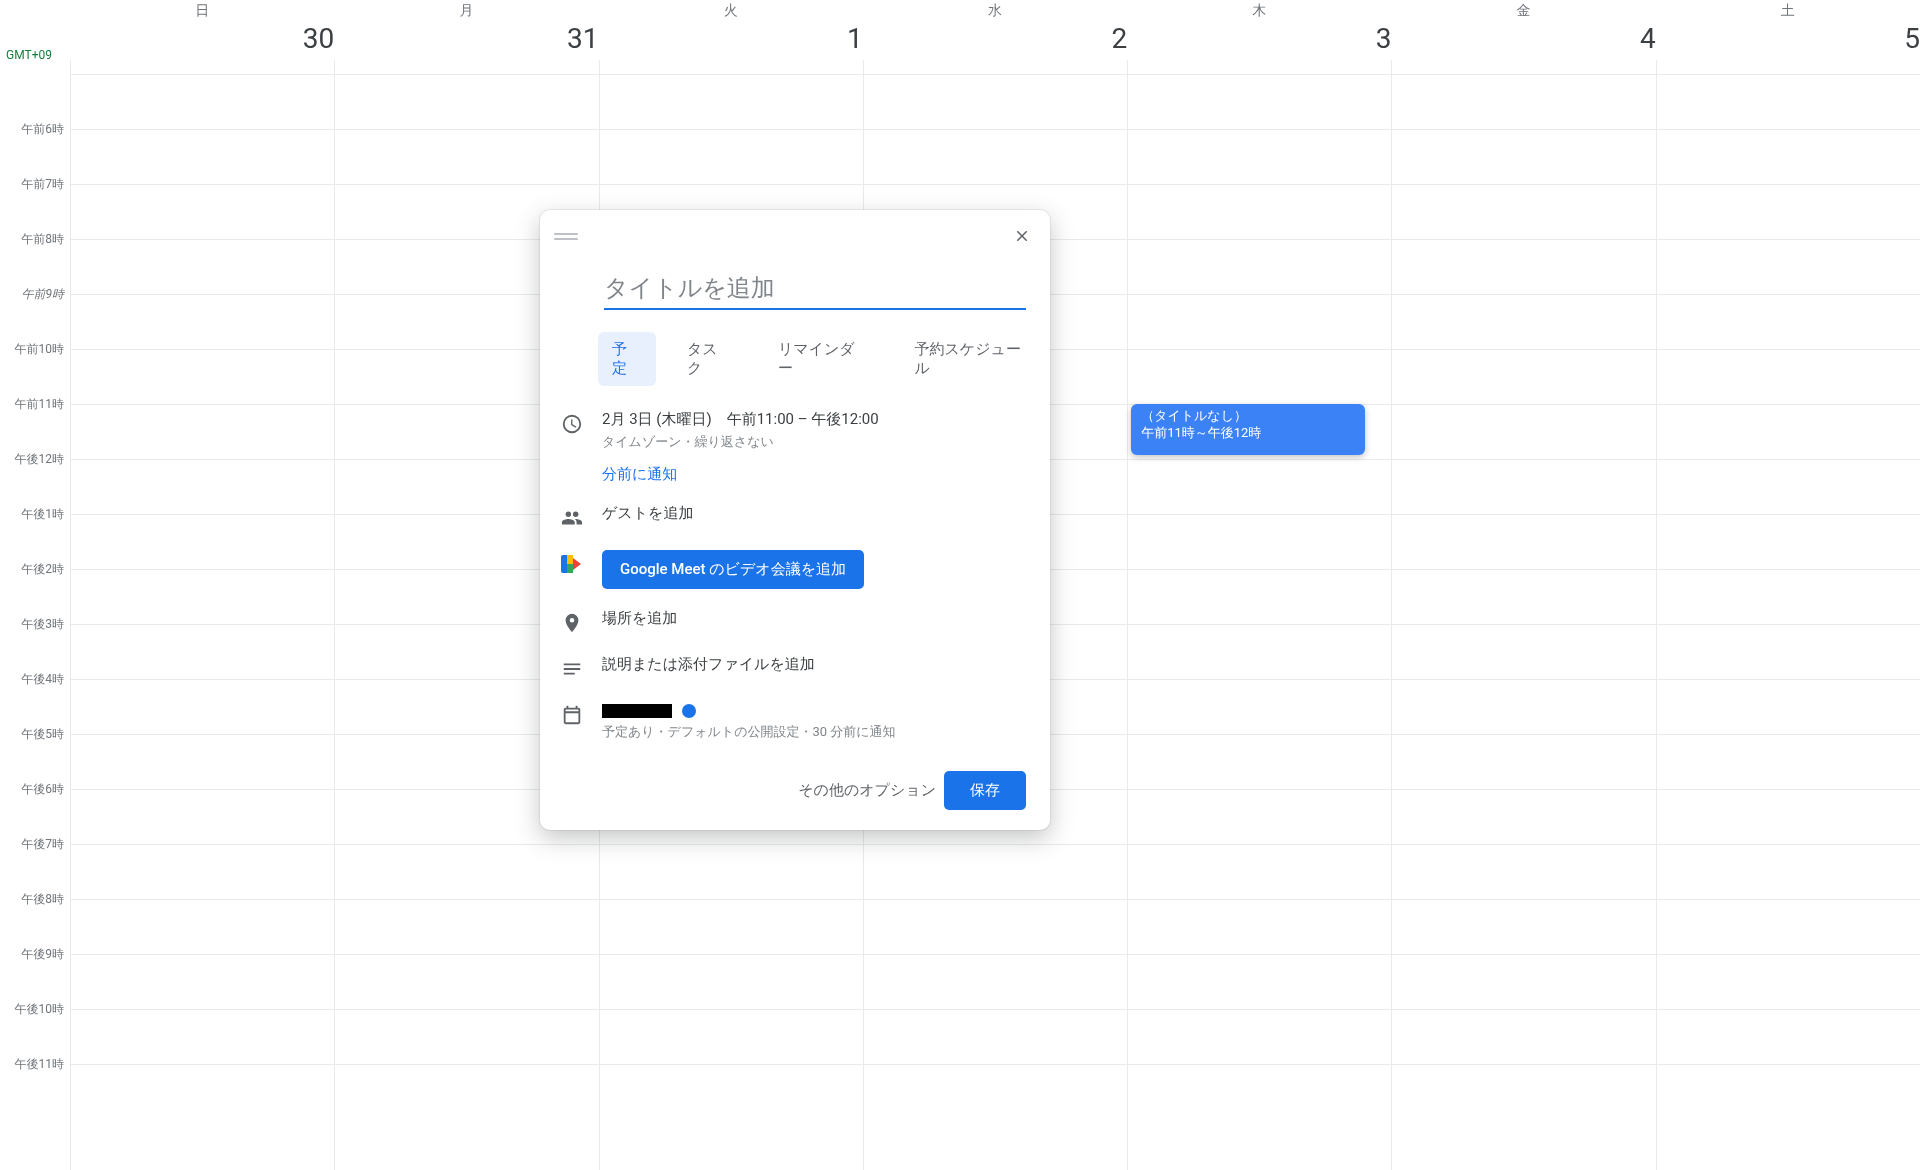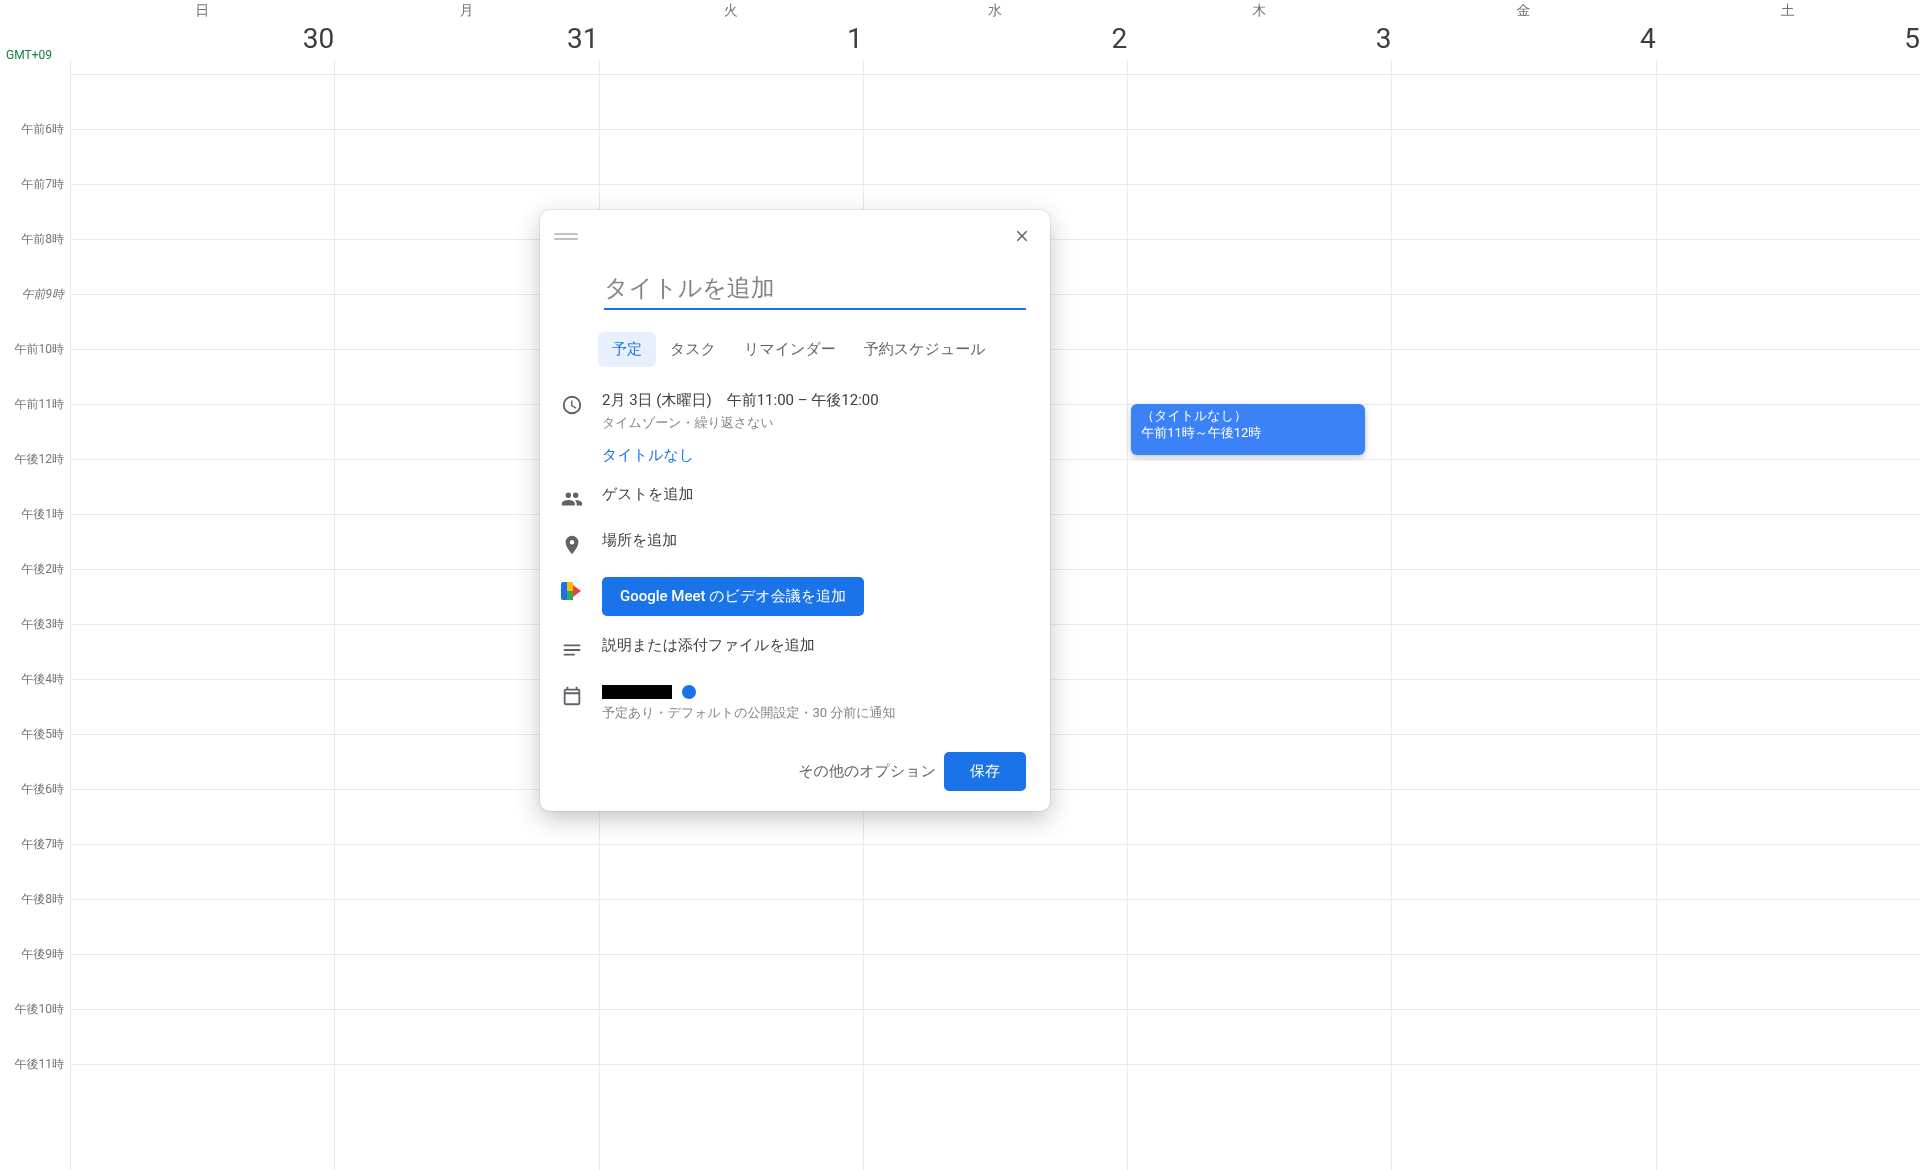--- a/index.html
+++ b/index.html
@@ -131,21 +131,21 @@
     border-bottom: 2px solid #1a73e8;
     font-size: 24px;
     color: #3c4043;
     padding: 2px 0 6px;
     outline: none;
   }
   .title-input::placeholder { color: #80868b; }
 
   .tabs {
     display: flex;
-    gap: 0;
+    gap: 17px;
     margin: 22px 0 14px 58px;
     font-size: 15px;
   }
   .tab {
     padding: 8px 14px;
     border-radius: 6px;
     color: #5f6368;
     cursor: pointer;
   }
   .tab.active {
@@ -350,59 +350,59 @@
 
   <div class="row">
     <div class="ico">
       <svg width="22" height="22" viewBox="0 0 24 24">
           <path fill="currentColor" d="M12 2a10 10 0 1 0 0 20 10 10 0 0 0 0-20zm0 18a8 8 0 1 1 0-16 8 8 0 0 1 0 16zm.5-13H11v6l5 3 .75-1.23-4.25-2.52z"></path>
         </svg>
     </div>
     <div class="body">
       <div>2月 3日 (木曜日)　午前11:00  –  午後12:00</div>
       <div class="subtle">タイムゾーン・繰り返さない</div>
-      <div class="link" style="margin-top:14px">タイトルなし</div>
+      <div class="link" style="margin-top:14px">分前に通知</div>
     </div>
   </div>
 
   <div class="row">
     <div class="ico">
       <svg width="22" height="22" viewBox="0 0 24 24">
           <path fill="currentColor" d="M16 11a3 3 0 1 0-3-3 3 3 0 0 0 3 3zm-8 0a3 3 0 1 0-3-3 3 3 0 0 0 3 3zm0 2c-2.33 0-7 1.17-7 3.5V19h14v-2.5C15 14.17 10.33 13 8 13zm8 0c-.29 0-.62.02-.97.05A4.49 4.49 0 0 1 17 16.5V19h6v-2.5c0-2.33-4.67-3.5-7-3.5z"></path>
         </svg>
     </div>
     <div class="body placeholder-text">ゲストを追加</div>
-  </div>
-
-  <div class="row">
-    <div class="ico">
-      <svg width="22" height="22" viewBox="0 0 24 24">
-          <path fill="currentColor" d="M12 2a7 7 0 0 0-7 7c0 5.25 7 13 7 13s7-7.75 7-13a7 7 0 0 0-7-7zm0 9.5A2.5 2.5 0 1 1 14.5 9 2.5 2.5 0 0 1 12 11.5z"></path>
-        </svg>
-    </div>
-    <div class="body placeholder-text">場所を追加</div>
   </div>
 
   <div class="row">
     <div class="ico">
       <div class="meet-logo">
           <div class="a"></div>
           <div class="b"></div>
           <div class="c"></div>
           <div class="d"></div>
         </div>
     </div>
     <div class="body">
       <div class="meet-btn">Google Meet のビデオ会議を追加</div>
     </div>
   </div>
 
   <div class="row">
     <div class="ico">
       <svg width="22" height="22" viewBox="0 0 24 24">
+          <path fill="currentColor" d="M12 2a7 7 0 0 0-7 7c0 5.25 7 13 7 13s7-7.75 7-13a7 7 0 0 0-7-7zm0 9.5A2.5 2.5 0 1 1 14.5 9 2.5 2.5 0 0 1 12 11.5z"></path>
+        </svg>
+    </div>
+    <div class="body placeholder-text">場所を追加</div>
+  </div>
+
+  <div class="row">
+    <div class="ico">
+      <svg width="22" height="22" viewBox="0 0 24 24">
           <path fill="currentColor" d="M3 18h12v-2H3v2zm0-5h18v-2H3v2zm0-7v2h18V6H3z"></path>
         </svg>
     </div>
     <div class="body placeholder-text">説明または添付ファイルを追加</div>
   </div>
 
   <div class="row">
     <div class="ico">
       <svg width="22" height="22" viewBox="0 0 24 24">
           <path fill="currentColor" d="M19 4h-1V2h-2v2H8V2H6v2H5a2 2 0 0 0-2 2v14a2 2 0 0 0 2 2h14a2 2 0 0 0 2-2V6a2 2 0 0 0-2-2zm0 16H5V10h14zm0-12H5V6h14z"></path>

